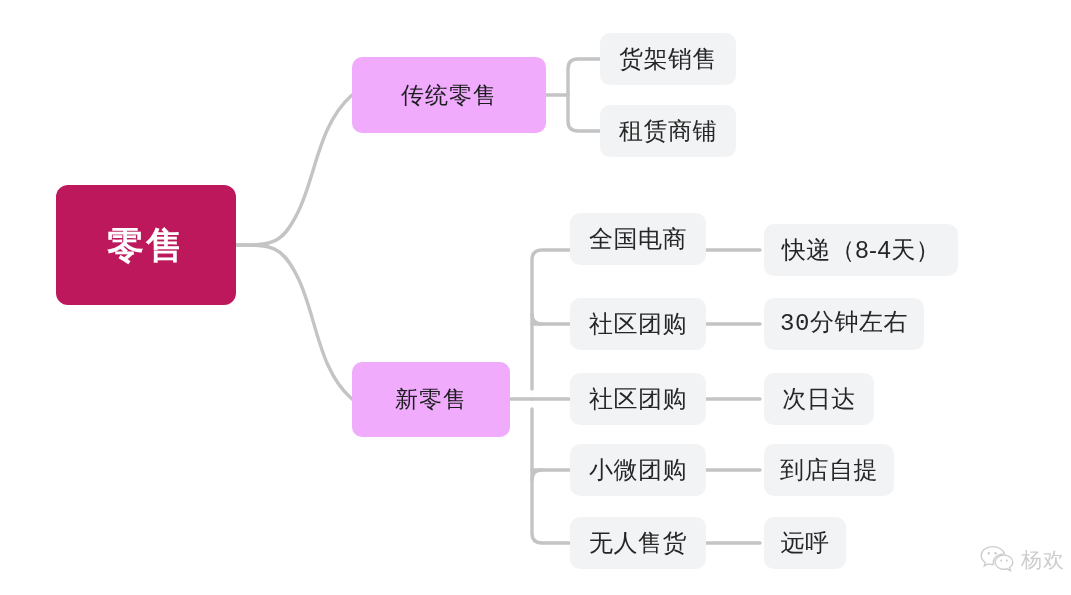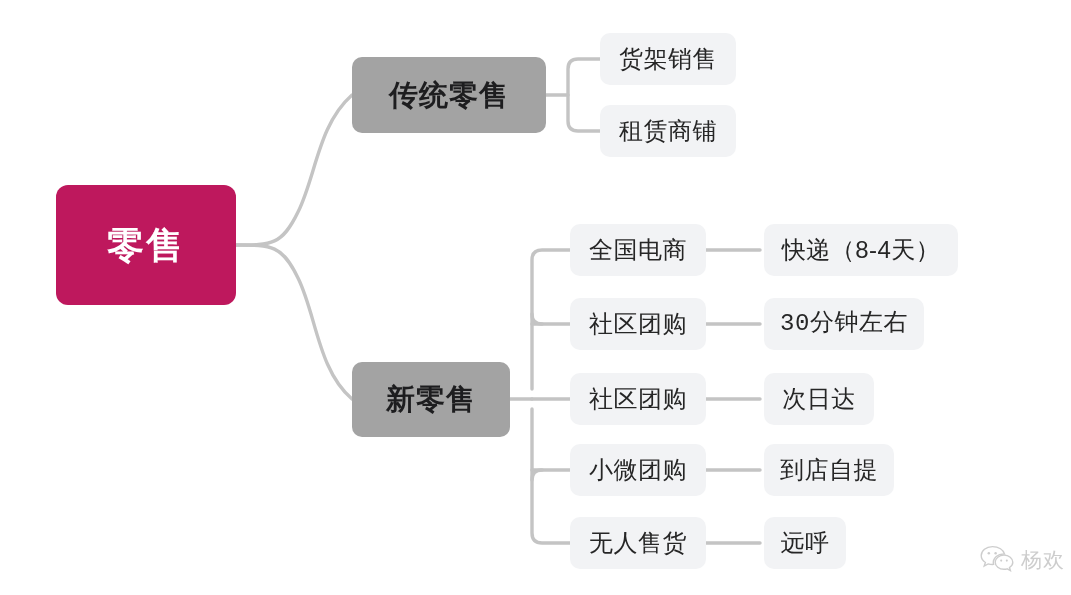--- a/index.html
+++ b/index.html
@@ -49,24 +49,24 @@
     background: #be185d;
     color: #ffffff;
     border-radius: 12px;
     font-size: 37px;
     font-weight: bold;
     letter-spacing: 2px;
   }
 
   
   .node-l2 {
-    background: #a3a3a3;
+    background: #f0abfc;
     color: #1d1d1f;
-    font-size: 29px;
-    font-weight: bold;
+    font-size: 23px;
+    font-weight: normal;
     letter-spacing: 1px;
   }
 
   
   .node-l3, .node-l4 {
     background: #f2f3f5;
     color: #262626;
     font-size: 24px;
     font-weight: normal;
     letter-spacing: 0.5px;
@@ -130,21 +130,21 @@
   <div class="node node-root" style="left:56px; top:185px; width:180px; height:120px;">零售</div>
 
   <div class="node node-l2" style="left:352px; top:57px; width:194px; height:76px;">传统零售</div>
 
   <div class="node node-l2" style="left:352px; top:362px; width:158px; height:75px;">新零售</div>
 
   <div class="node node-l3" style="left:600px; top:33px; width:136px; height:52px;">货架销售</div>
 
   <div class="node node-l3" style="left:600px; top:105px; width:136px; height:52px;">租赁商铺</div>
 
-  <div class="node node-l3" style="left:570px; top:224px; width:136px; height:52px;">全国电商</div>
+  <div class="node node-l3" style="left:570px; top:213px; width:136px; height:52px;">全国电商</div>
 
   <div class="node node-l3" style="left:570px; top:298px; width:136px; height:52px;">社区团购</div>
 
   <div class="node node-l3" style="left:570px; top:373px; width:136px; height:52px;">社区团购</div>
 
   <div class="node node-l3" style="left:570px; top:444px; width:136px; height:52px;">小微团购</div>
 
   <div class="node node-l3" style="left:570px; top:517px; width:136px; height:52px;">无人售货</div>
 
   <div class="node node-l4" style="left:764px; top:224px; width:194px; height:52px;">快递（8-4天）</div>

